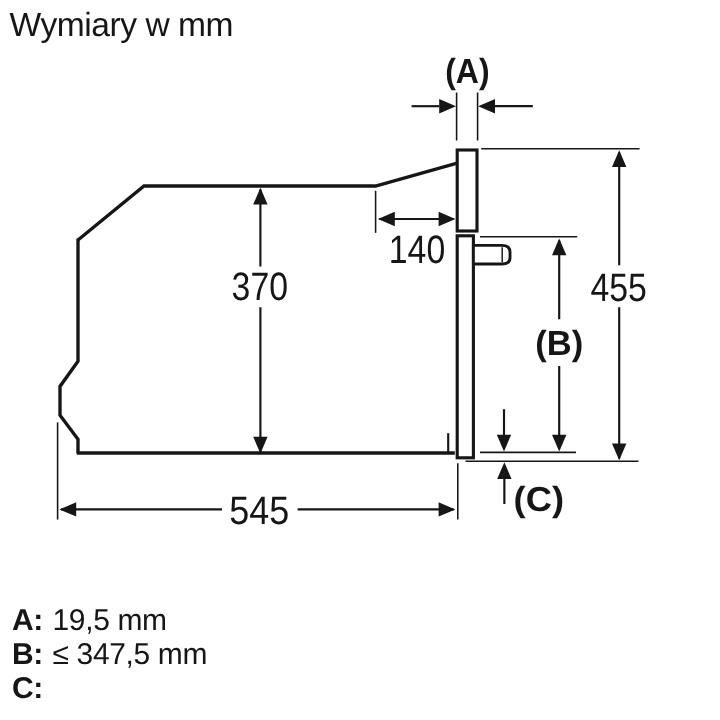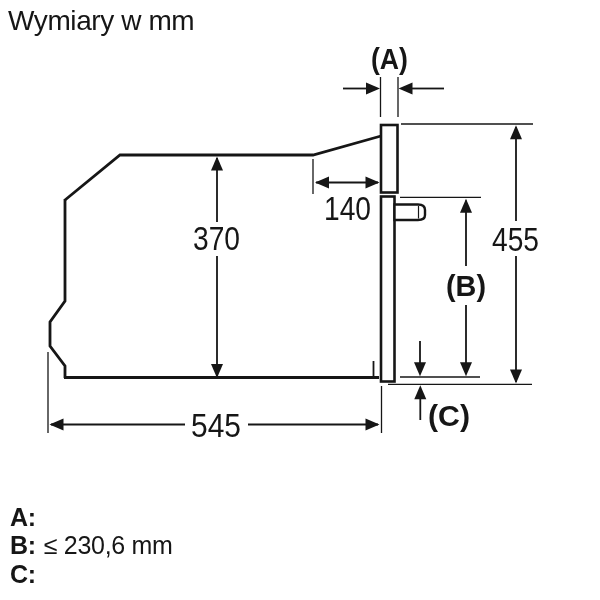--- a/index.html
+++ b/index.html
@@ -111,23 +111,24 @@
       <path class="head" d="M379.5,424.5 l-14,-6 v12 z"></path>
       <text class="dim-num" x="216" y="437" text-anchor="middle" textLength="50" lengthAdjust="spacingAndGlyphs">545</text>
     </g>
 
   </svg>
 
   
   <div class="legend">
     <div class="legend-row">
       <span class="legend-key">A:</span>
+      <span class="legend-value">19,5 mm</span>
     </div>
     <div class="legend-row">
       <span class="legend-key">B:</span>
-      <span class="legend-value">≤ 230,6 mm</span>
+      <span class="legend-value">≤ 347,5 mm</span>
     </div>
     <div class="legend-row">
       <span class="legend-key">C:</span>
     </div>
   </div>
 
 </div>
 
 </body></html>

